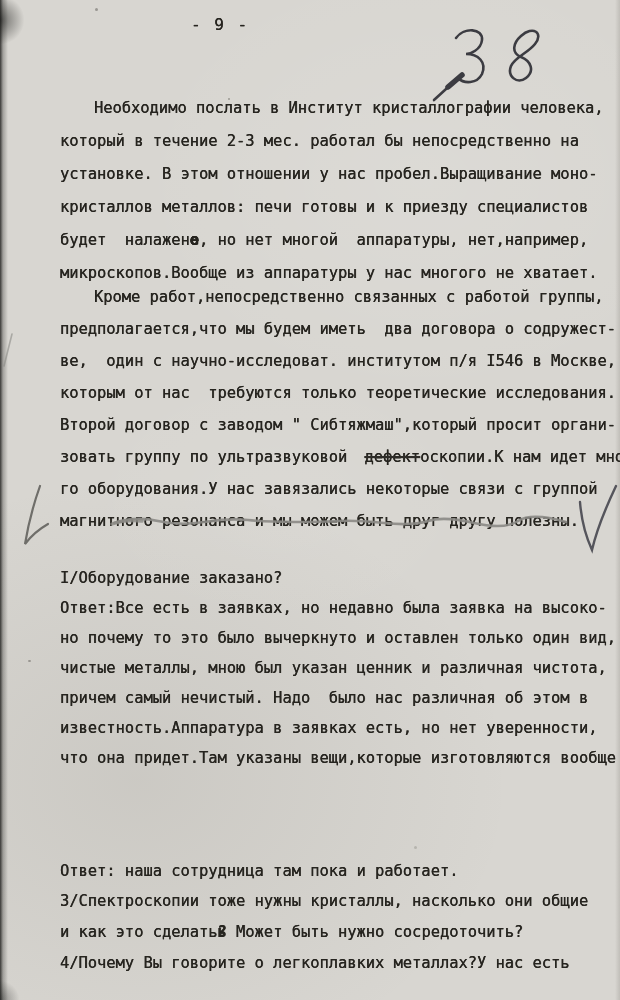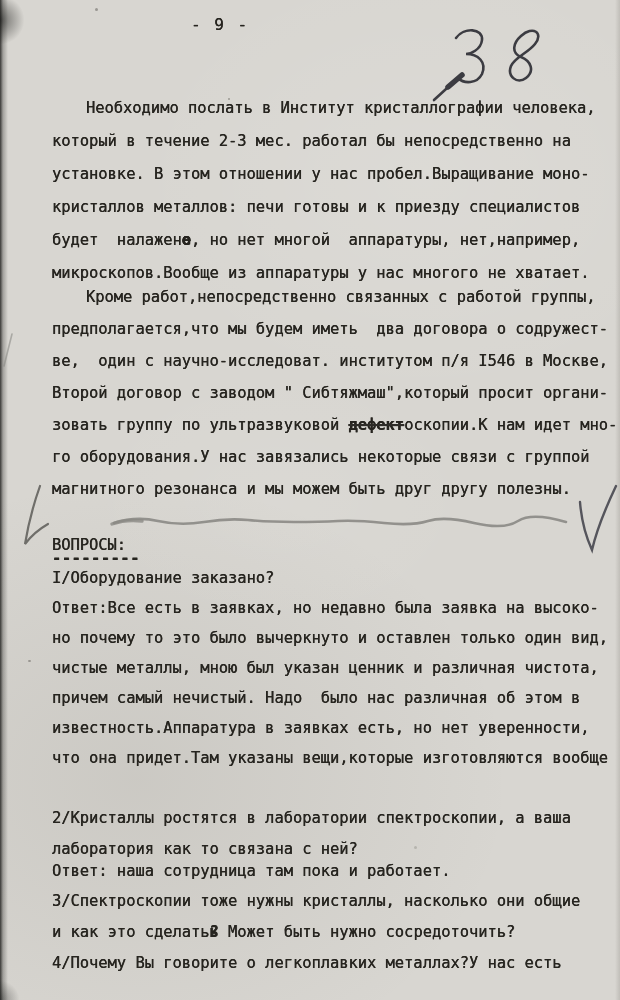--- a/index.html
+++ b/index.html
@@ -15,32 +15,32 @@
       radial-gradient(ellipse 420px 320px at 68% 18%, rgba(255,255,255,0.10), transparent 70%),
       radial-gradient(ellipse 520px 420px at 22% 78%, rgba(92,88,78,0.10), transparent 72%),
       radial-gradient(ellipse 300px 200px at 45% 50%, rgba(255,255,255,0.06), transparent 70%),
       #d8d6d1;
   }
   .ln{
     white-space:pre;font-size:15.4px;line-height:inherit;
     text-shadow:0 0 .5px rgba(38,36,31,.9), .4px .4px .4px rgba(38,36,31,.35);
   }
   .ind{padding-left:34px;}
-  .block{position:absolute;left:52px;width:556px;}
+  .block{position:absolute;left:60px;width:556px;}
   .p1{top:92px;line-height:33px;}
   .p2{top:281px;line-height:32px;}
   .hq{top:535px;line-height:20px;}
   .hq .dash{margin-top:-7px;font-weight:bold;letter-spacing:.5px;}
   .qa1{top:563px;line-height:30px;}
   .qa2{top:803px;line-height:31px;}
   .qa2b{top:856px;line-height:30px;}
   .qa3{top:886px;line-height:31px;}
   .pagenum{position:absolute;left:0;top:15px;width:440px;text-align:center;
     font-size:16px;letter-spacing:2px;}
-  .strike{font-weight:700;text-decoration:line-through;text-decoration-thickness:2.4px;text-decoration-color:#2e2c28;}
+  .strike{font-weight:400;text-decoration:line-through;text-decoration-thickness:2.4px;text-decoration-color:#2e2c28;margin-left:8px;}
   .ovr{position:relative;display:inline-block;width:1ch;font-weight:700;}
   .ovr .t{position:absolute;left:0;top:0;}
   .mark{position:absolute;pointer-events:none;}
   .speck{position:absolute;border-radius:50%;background:rgba(60,58,52,.4);}
 </style>
 </head>
 <body>
 
 <div class="page">
 
@@ -60,57 +60,50 @@
     <div class="ln">установке. В этом отношении у нас пробел.Выращивание моно-</div>
     <div class="ln">кристаллов металлов: печи готовы и к приезду специалистов</div>
     <div class="ln"><span>будет  налажен</span><span class="ovr"><span class="b">е</span><span class="t">о</span></span><span>, но нет многой  аппаратуры, нет,например,</span></div>
     <div class="ln">микроскопов.Вообще из аппаратуры у нас многого не хватает.</div>
   </div>
 
   <div class="block p2">
     <div class="ln ind">Кроме работ,непосредственно связанных с работой группы,</div>
     <div class="ln">предполагается,что мы будем иметь  два договора о содружест-</div>
     <div class="ln">ве,  один с научно-исследоват. институтом п/я I546 в Москве,</div>
+    <div class="ln">которым от нас  требуются только теоретические исследования.</div>
     <div class="ln">Второй договор с заводом " Сибтяжмаш",который просит органи-</div>
     <div class="ln"><span>зовать группу по ультразвуковой </span><span class="strike">дефект</span><span>оскопии.К нам идет мно-</span></div>
     <div class="ln">го оборудования.У нас завязались некоторые связи с группой</div>
     <div class="ln">магнитного резонанса и мы можем быть друг другу полезны.</div>
   </div>
 
   <svg class="mark" style="left:110px;top:514px" width="472" height="18" viewBox="0 0 472 18">
     <path d="M4 9 q22 -7 44 -2 t46 1 t44 -2 t46 2 t44 -1 t46 2 t44 -2 t46 2 t44 -2 t48 1" fill="none" stroke="#8b8a85" stroke-width="2.6" stroke-linecap="round" opacity="0.9"></path>
     <path d="M2 10 q14 -5 30 -3" fill="none" stroke="#8b8a85" stroke-width="3.4" stroke-linecap="round" opacity="0.8"></path>
   </svg>
 
   <svg class="mark" style="left:8px;top:482px" width="48" height="72" viewBox="0 0 48 72">
     <path d="M32 4 Q22 32 17 62 Q26 50 40 42" fill="none" stroke="#6f6e6a" stroke-width="2.2" stroke-linecap="round"></path>
   </svg>
   <svg class="mark" style="left:572px;top:480px" width="48" height="76" viewBox="0 0 48 76">
     <path d="M8 22 Q10 48 20 70 Q26 44 44 6" fill="none" stroke="#55555c" stroke-width="2.4" stroke-linecap="round"></path>
   </svg>
 
-  <div class="block hq">
-    <div class="ln">ВОПРОСЫ:</div>
-    <div class="ln dash">---------</div>
-  </div>
 
   <div class="block qa1">
     <div class="ln">I/Оборудование заказано?</div>
     <div class="ln">Ответ:Все есть в заявках, но недавно была заявка на высоко-</div>
     <div class="ln">но почему то это было вычеркнуто и оставлен только один вид,</div>
     <div class="ln">чистые металлы, мною был указан ценник и различная чистота,</div>
     <div class="ln">причем самый нечистый. Надо  было нас различная об этом в</div>
     <div class="ln">известность.Аппаратура в заявках есть, но нет уверенности,</div>
     <div class="ln">что она придет.Там указаны вещи,которые изготовляются вообще</div>
   </div>
 
-  <div class="block qa2">
-    <div class="ln">2/Кристаллы ростятся в лаборатории спектроскопии, а ваша</div>
-    <div class="ln">лаборатория как то связана с ней?</div>
-  </div>
   <div class="block qa2b">
     <div class="ln">Ответ: наша сотрудница там пока и работает.</div>
   </div>
 
   <div class="block qa3">
     <div class="ln">3/Спектроскопии тоже нужны кристаллы, насколько они общие</div>
     <div class="ln"><span>и как это сделать</span><span class="ovr"><span class="b">ь</span><span class="t">?</span></span><span> Может быть нужно сосредоточить?</span></div>
     <div class="ln">4/Почему Вы говорите о легкоплавких металлах?У нас есть</div>
   </div>
 

